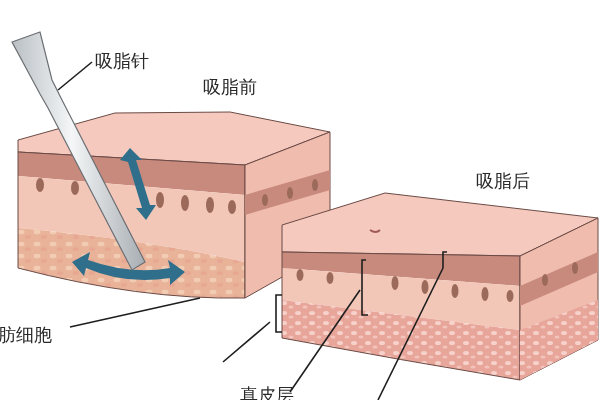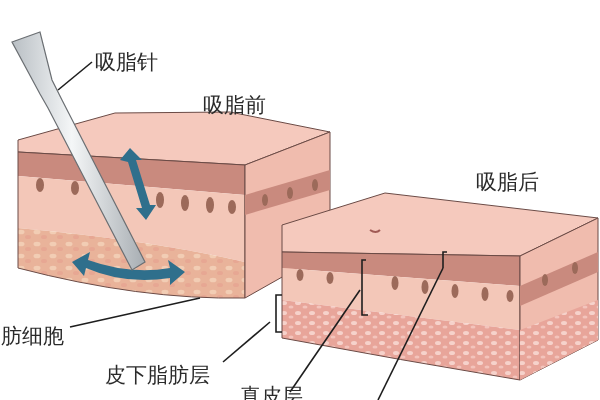--- a/index.html
+++ b/index.html
@@ -1,18 +1,18 @@
 <!DOCTYPE html>
 <html><head>
 <meta charset="utf-8">
 <style>
   html, body { margin: 0; padding: 0; background: #ffffff; }
   body { width: 600px; height: 400px; overflow: hidden; position: relative; font-family: "DejaVu Sans", sans-serif; }
   #stage { position: absolute; left: 0; top: 0; width: 600px; height: 400px; }
-  .label { position: absolute; font-size: 21px; color: #2a2a2a; white-space: nowrap; line-height: 1; }
+  .label { position: absolute; font-size: 18px; color: #2a2a2a; white-space: nowrap; line-height: 1; }
 </style>
 </head>
 <body>
 
 <div id="stage">
   <svg width="600" height="400" viewBox="0 0 600 400">
     <defs>
       <pattern id="fatdots" width="14" height="10" patternUnits="userSpaceOnUse">
         <rect width="14" height="10" fill="#e8a59a"></rect>
         <ellipse cx="4" cy="3" rx="3" ry="2" fill="#f6d2cb"></ellipse>
@@ -95,18 +95,17 @@
       <line x1="223" y1="362" x2="270" y2="322"></line>
       <path d="M282 295 L276 295 L276 332 L282 332"></path>
       <line x1="290" y1="392" x2="360" y2="290"></line>
       <path d="M366 260 L362 260 L362 315 L368 315"></path>
       <line x1="378" y1="400" x2="443" y2="268"></line>
       <path d="M447 252 L443 252 L443 268"></path>
     </g>
   </svg>
 
   <span class="label" style="left:95px; top:52px;">吸脂针</span>
-  <span class="label" style="left:203px; top:95px;">吸脂前</span>
+  <span class="label" style="left:203px; top:78px;">吸脂前</span>
   <span class="label" style="left:476px; top:172px;">吸脂后</span>
   <span class="label" style="left:-20px; top:326px;">脂肪细胞</span>
-  <span class="label" style="left:105px; top:365px;">皮下脂肪层</span>
   <span class="label" style="left:240px; top:386px;">真皮层</span>
 </div>
 
 </body></html>

